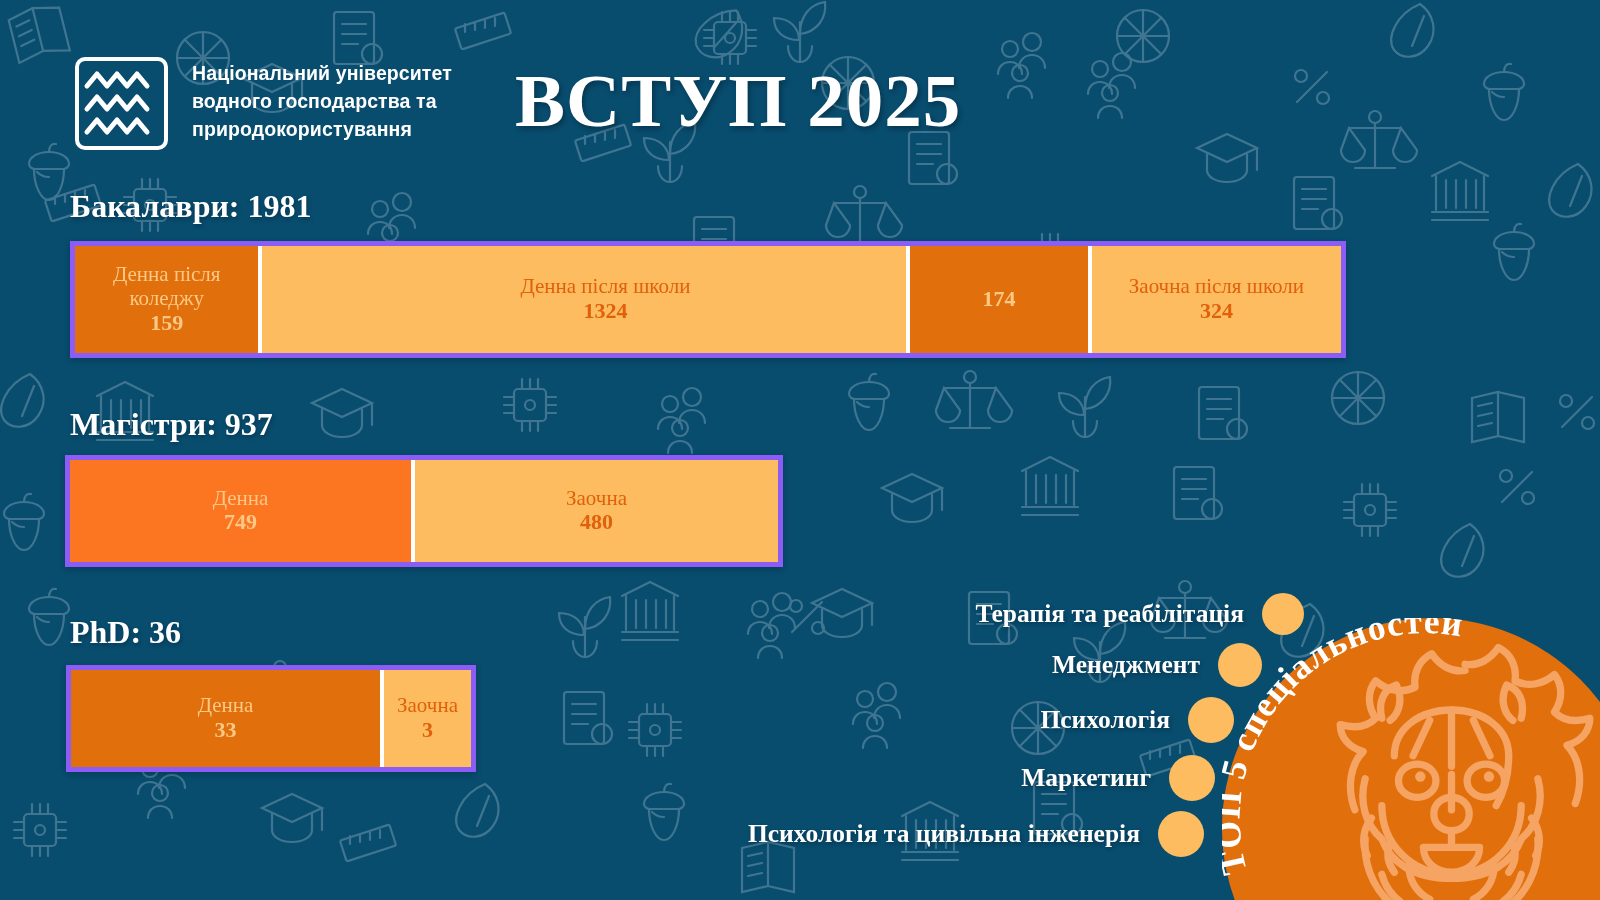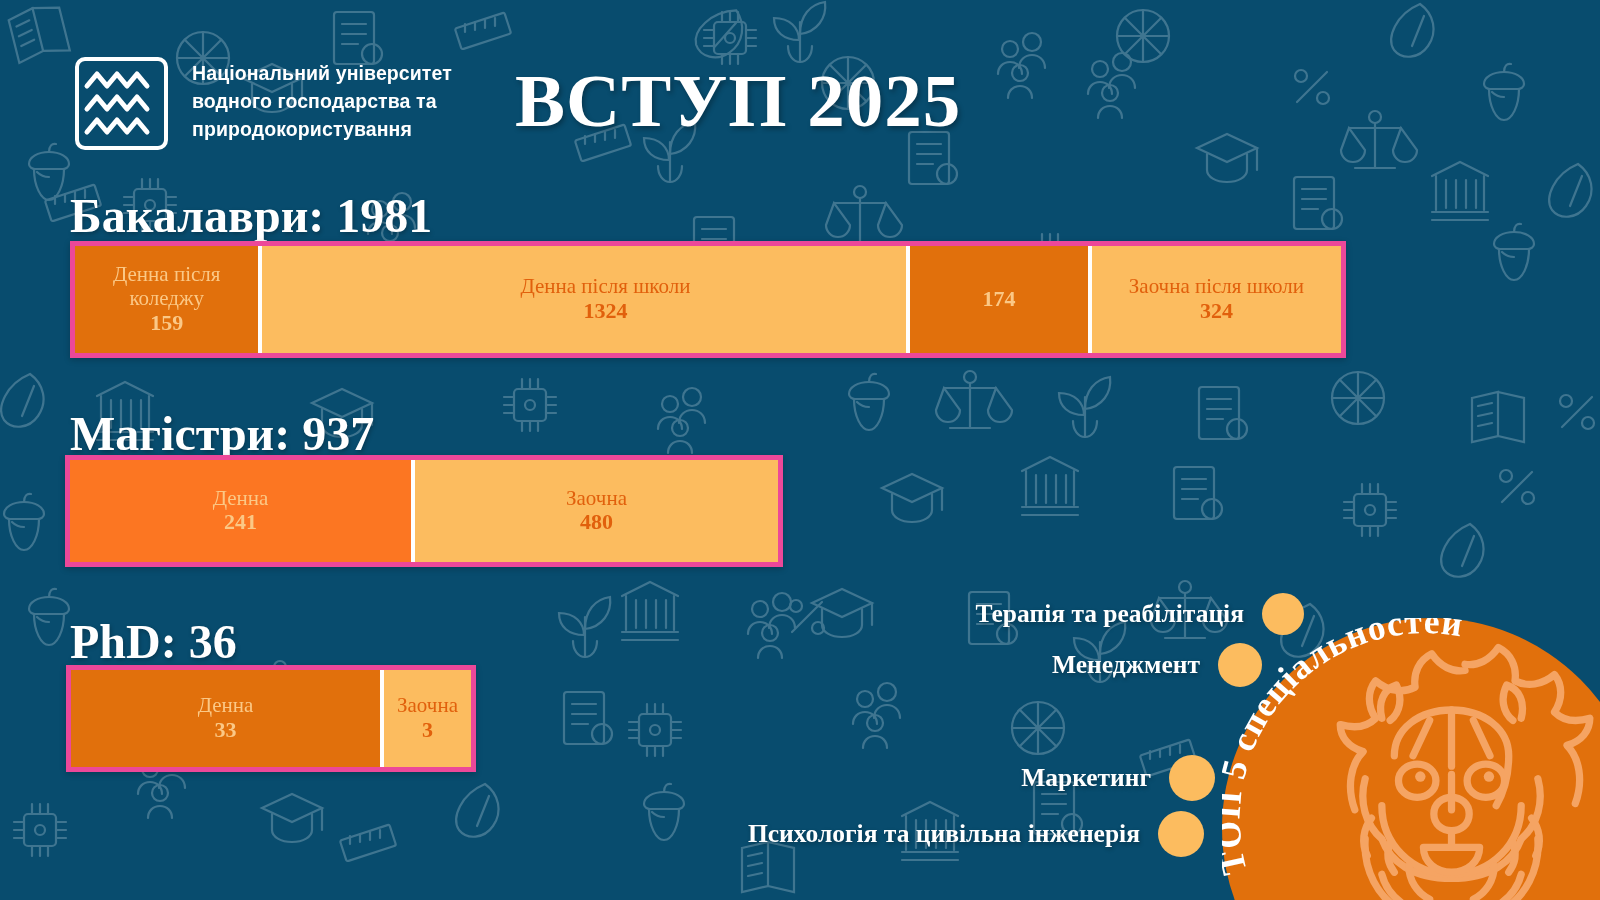--- a/index.html
+++ b/index.html
@@ -42,30 +42,30 @@
     font-size:75px; font-weight:700;
     color:#ffffff;
     letter-spacing:1px;
     text-shadow:2px 3px 5px rgba(0,0,0,.30);
   }
 
   
   .group { position:absolute; left:0; }
   .group-title {
     position:absolute; left:70px;
-    font-size:48px; font-weight:700; color:#ffffff;
+    font-size:32px; font-weight:700; color:#ffffff;
     white-space:nowrap;
     text-shadow:1px 2px 4px rgba(0,0,0,.28);
   }
 
   .bar {
     position:absolute;
     display:flex;
     background:#ffffff;
-    border:5px solid #ec4899;
+    border:5px solid #8b5cf6;
     box-shadow:0 2px 6px rgba(0,0,0,.22);
   }
   .seg {
     display:flex; flex-direction:column;
     align-items:center; justify-content:center;
     text-align:center; line-height:1.13;
     overflow:hidden;
   }
   .seg + .seg { margin-left:4px; }
   .seg-label { font-size:21px; font-weight:400; }
@@ -317,21 +317,21 @@
     </div>
   </div>
 </div>
 
 <div class="group">
   <div class="group-title" style="top:406px;">Магістри: 937</div>
 
   <div class="bar" style="left:65px; top:455px; width:718px; height:112px;">
     <div class="seg c-bright t-cream" style="width:341px;">
       <span class="seg-label">Денна</span>
-      <span class="seg-value">241</span>
+      <span class="seg-value">749</span>
     </div>
     <div class="seg c-light t-orange" style="width:363px;">
       <span class="seg-label">Заочна</span>
       <span class="seg-value">480</span>
     </div>
   </div>
 </div>
 
 <div class="group">
   <div class="group-title" style="top:614px;">PhD: 36</div>
@@ -353,20 +353,24 @@
   <div class="top5-row" style="right:296px; top:18px;">
     <span class="top5-label">Терапія та реабілітація</span>
     <span class="top5-dot" style="width:42px;height:42px;"></span>
   </div>
 
   <div class="top5-row" style="right:338px; top:68px;">
     <span class="top5-label">Менеджмент</span>
     <span class="top5-dot" style="width:44px;height:44px;"></span>
   </div>
 
+  <div class="top5-row" style="right:366px; top:122px;">
+    <span class="top5-label">Психологія</span>
+    <span class="top5-dot" style="width:46px;height:46px;"></span>
+  </div>
 
   <div class="top5-row" style="right:385px; top:180px;">
     <span class="top5-label">Маркетинг</span>
     <span class="top5-dot" style="width:46px;height:46px;"></span>
   </div>
 
   <div class="top5-row" style="right:396px; top:236px;">
     <span class="top5-label">Психологія та цивільна інженерія</span>
     <span class="top5-dot" style="width:46px;height:46px;"></span>
   </div>

